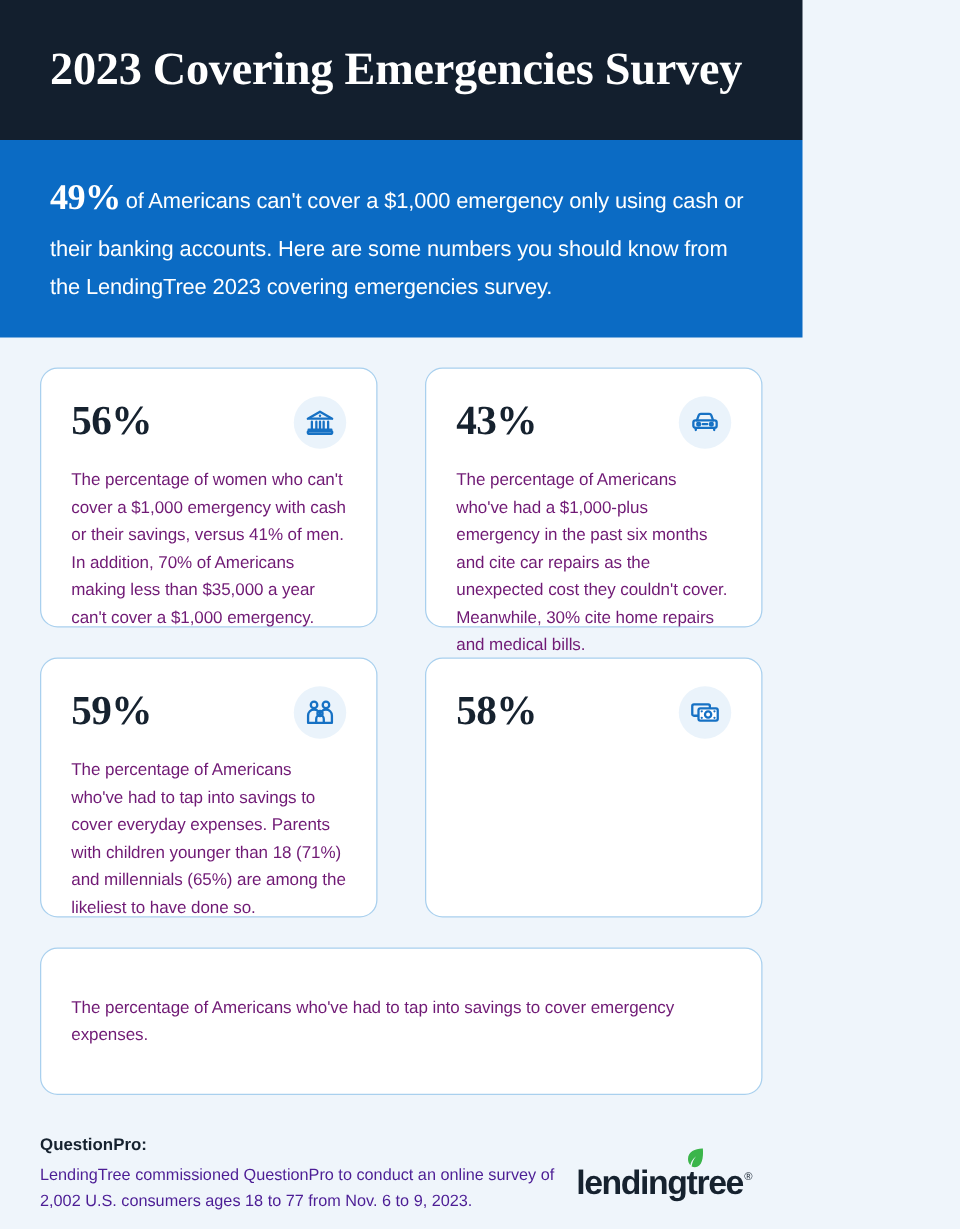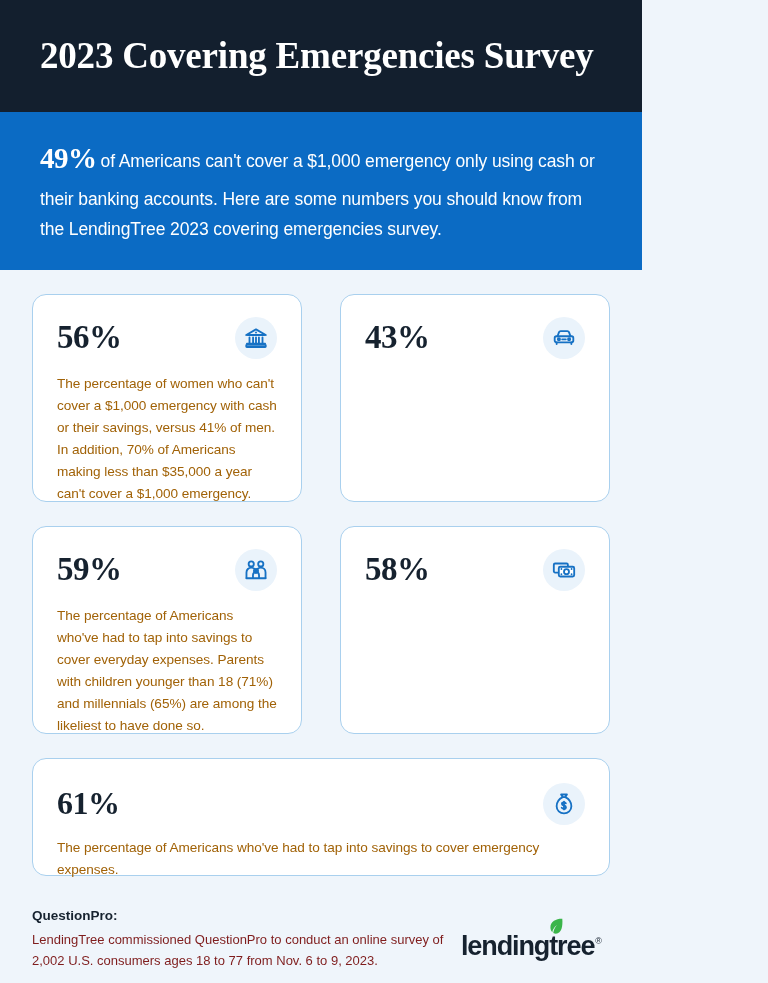--- a/index.html
+++ b/index.html
@@ -107,21 +107,21 @@
     align-items: center;
     justify-content: center;
     flex: none;
   }
   .icon-badge svg { display: block; }
 
   .card-body {
     margin-top: 14px;
     font-size: 13.6px;
     line-height: 1.62;
-    color: #a16207;
+    color: #701a75;
     letter-spacing: -0.05px;
   }
   .card.wide .card-body {
     margin-top: 12px;
     font-size: 13.6px;
   }
 
   
   .footer {
     display: flex;
@@ -132,21 +132,21 @@
   .methodology { max-width: 470px; }
   .methodology-title {
     font-weight: bold;
     font-size: 13.5px;
     color: #16222f;
     margin-bottom: 7px;
   }
   .methodology-text {
     font-size: 13px;
     line-height: 1.6;
-    color: #7f1d1d;
+    color: #4c1d95;
   }
 
   .logo {
     display: flex;
     align-items: flex-end;
     position: relative;
     padding-right: 8px;
     padding-bottom: 12px;
   }
   .logo-wordmark {
@@ -211,20 +211,21 @@
             <svg width="26" height="26" viewBox="0 0 24 24" fill="none" stroke="#1671c4" stroke-width="1.7" stroke-linecap="round" stroke-linejoin="round">
               <path d="M6 10.5 7.4 6.6A1.6 1.6 0 0 1 8.9 5.6h6.2a1.6 1.6 0 0 1 1.5 1l1.4 3.9"></path>
               <rect x="3.4" y="10.4" width="17.2" height="5.6" rx="1.6"></rect>
               <circle cx="7.3" cy="13.2" r="1"></circle>
               <circle cx="16.7" cy="13.2" r="1"></circle>
               <path d="M10.3 13.2h3.4"></path>
               <path d="M5.2 16v1.6M18.8 16v1.6"></path>
             </svg>
           </div>
         </div>
+        <div class="card-body">The percentage of Americans who've had a $1,000-plus emergency in the past six months and cite car repairs as the unexpected cost they couldn't cover. Meanwhile, 30% cite home repairs and medical bills.</div>
       </div>
 
     </div>
 
     <div class="card-row">
 
       <div class="card half">
         <div class="card-head">
           <div class="card-stat">59%</div>
           <div class="icon-badge">
@@ -253,31 +254,20 @@
               <path d="M9.6 11.1h0.01M19 11.1h0.01M9.6 15.9h0.01M19 15.9h0.01"></path>
             </svg>
           </div>
         </div>
       </div>
 
     </div>
 
     <div class="card-row">
       <div class="card wide">
-        <div class="card-head">
-          <div class="card-stat">61%</div>
-          <div class="icon-badge">
-            <svg width="26" height="26" viewBox="0 0 24 24" fill="none" stroke="#1671c4" stroke-width="1.7" stroke-linecap="round" stroke-linejoin="round">
-              <path d="M9.3 3.2h5.4l-1.5 2.4h-2.4z"></path>
-              <path d="M10.8 5.6c-3 1.5-5.6 4.7-5.6 8.5 0 3.8 3 6.5 6.8 6.5s6.8-2.7 6.8-6.5c0-3.8-2.6-7-5.6-8.5"></path>
-              <path d="M12 9.8v7.2"></path>
-              <path d="M13.7 11.4c-.4-.5-1-.8-1.8-.8-1.1 0-1.8.6-1.8 1.4 0 .9.8 1.2 1.8 1.4 1 .2 1.9.5 1.9 1.5 0 .9-.8 1.5-1.9 1.5-.9 0-1.6-.4-2-.9"></path>
-            </svg>
-          </div>
-        </div>
         <div class="card-body">The percentage of Americans who've had to tap into savings to cover emergency expenses.</div>
       </div>
     </div>
 
   </div>
 
   <div class="footer">
     <div class="methodology">
       <div class="methodology-title">QuestionPro:</div>
       <div class="methodology-text">LendingTree commissioned QuestionPro to conduct an online survey of 2,002 U.S. consumers ages 18 to 77 from Nov. 6 to 9, 2023.</div>

